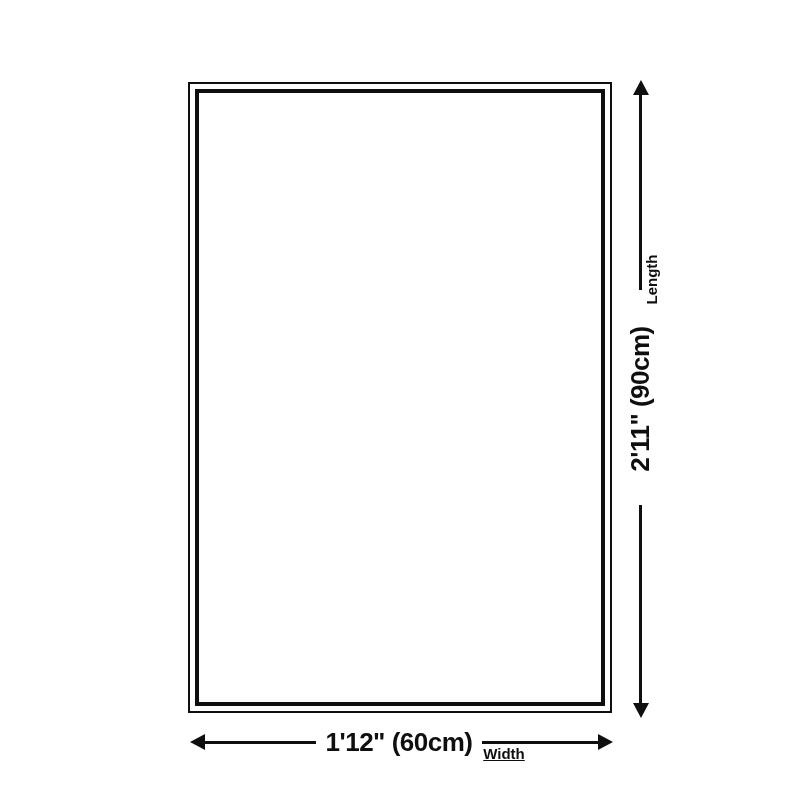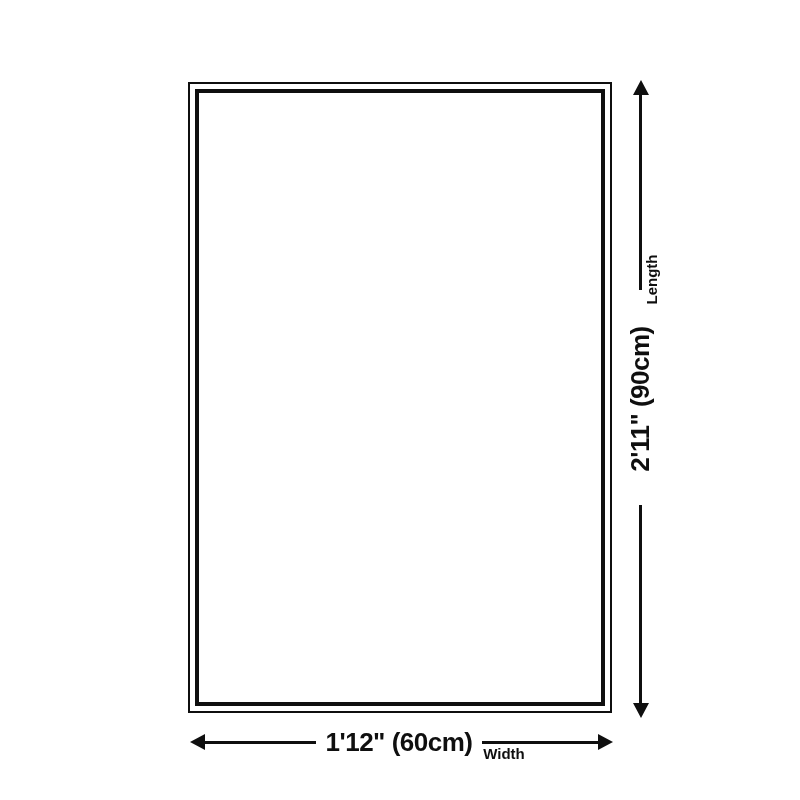--- a/index.html
+++ b/index.html
@@ -140,20 +140,21 @@
     left: 598px;
     top: 734px;
     border-top: 8px solid transparent;
     border-bottom: 8px solid transparent;
     border-left: 15px solid var(--line);
   }
   .h-axis-label {
     left: 482px;
     top: 745px;
     width: 44px;
+    text-decoration: underline;
   }
 </style>
 </head>
 <body>
 
 <div class="stage">
 
   <div class="rug-outer">
     <div class="rug-inner"></div>
   </div>

